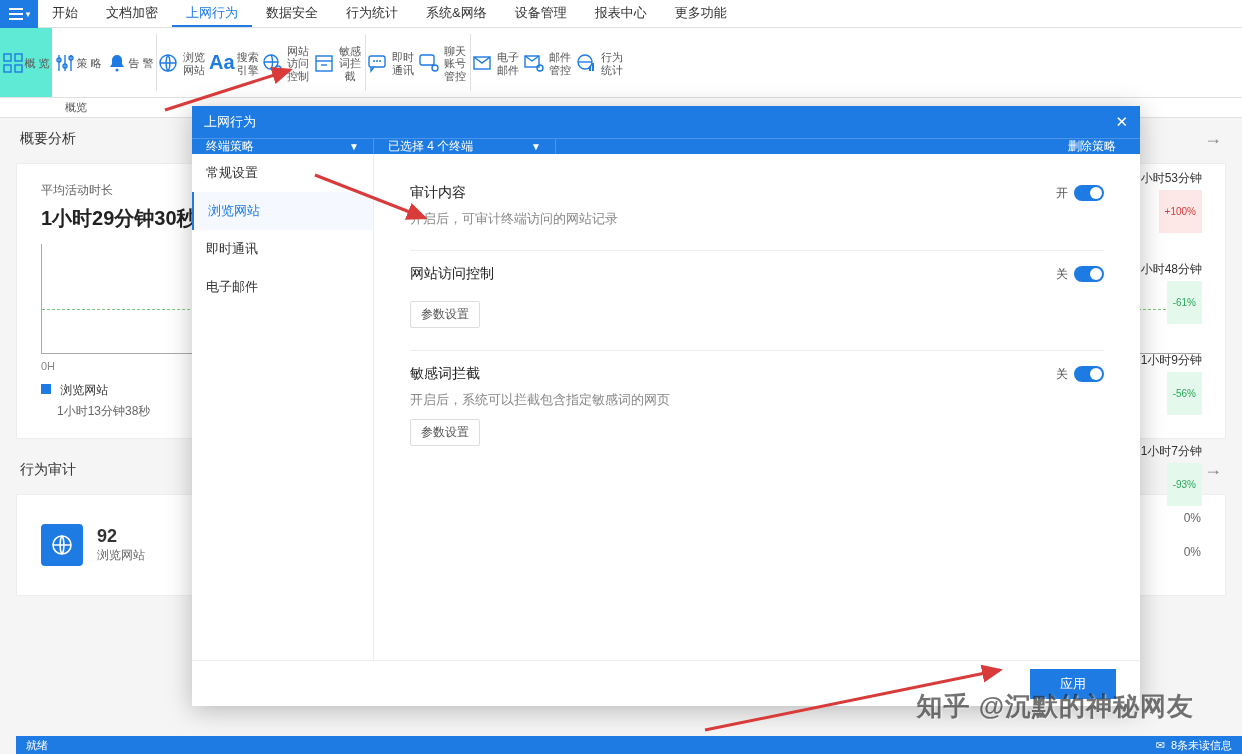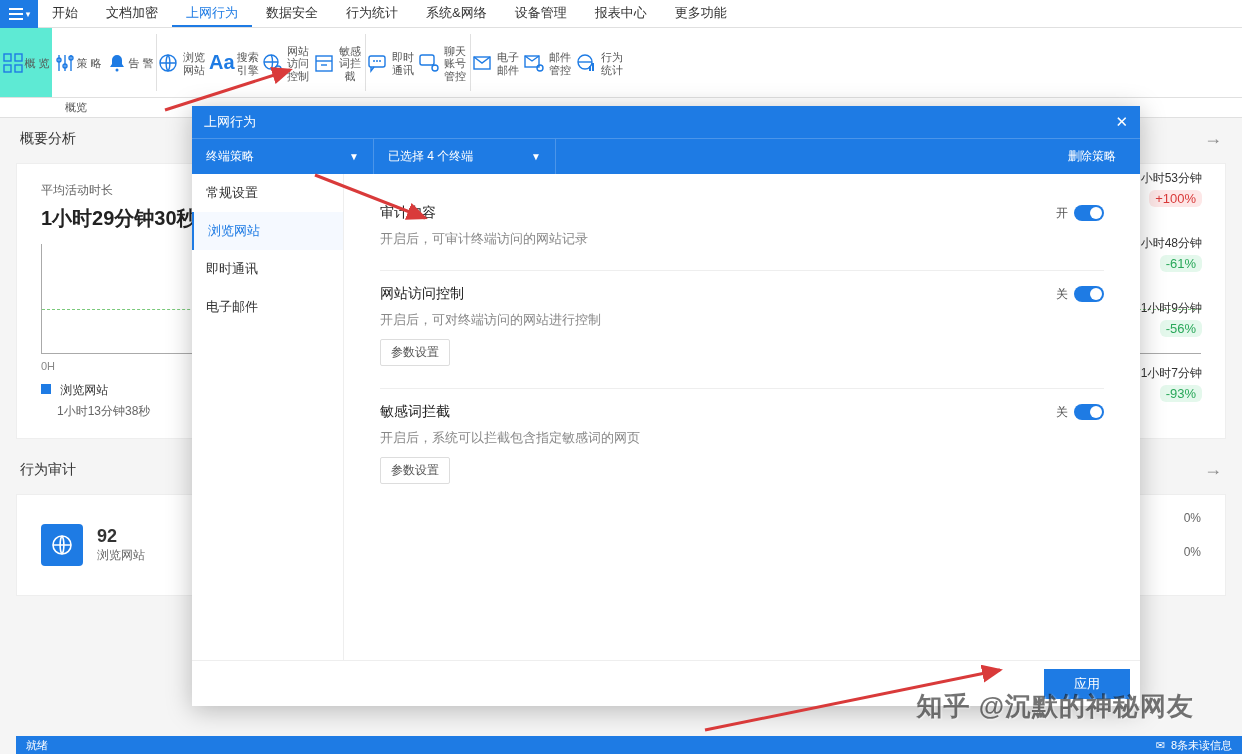--- a/index.html
+++ b/index.html
@@ -37,54 +37,54 @@
 .chart-placeholder { height: 110px; border-left: 1px solid #aaa; border-bottom: 1px solid #aaa; position: relative; margin-bottom: 6px;}
 .chart-dash { position:absolute; left:0; right:0; top:60%; border-top:1px dashed #7ac97a;}
 .chart-lbl { font-size:11px; color:#888; }
 .legend-sq { width:10px; height:10px; background:#1e7be4; display:inline-block; margin-right:6px;}
 .legend-row { margin-top: 10px; font-size:12px; }
 .legend-sub { font-size: 12px; color:#666; margin-left:16px; margin-top:4px;}
 
 .right-stats { position: absolute; right: 40px; top: 52px; width: 90px; }
 .rstat { margin-bottom: 28px; text-align:right; }
 .rstat-val { font-size: 12px; color:#333; text-align:right; }
-.rstat-badge { display:inline-block; font-size:13px; padding:1px 6px; border-radius:6px; margin-top:3px; }
+.rstat-badge { display:inline-block; font-size:10px; padding:16px 6px; border-radius:0; margin-top:3px; }
 .badge-red { background:#fde7e7; color:#d93a3a; }
 .badge-green { background:#e4f8ec; color:#2aa85a; }
 
 .audit-card { display:flex; align-items:center; padding: 16px 24px; gap: 14px; }
 .audit-icon { width:42px; height:42px; background:#1e7be4; border-radius:4px; display:flex; align-items:center; justify-content:center; color:#fff; font-size:22px;}
 .audit-num { font-size:18px; font-weight:bold; }
 .audit-sub { font-size:12px; color:#666; }
 .audit-right { margin-left:auto; font-size:12px; color:#666; text-align:right;}
 .audit-right div { margin-bottom: 20px; }
 
 
 .modal { position: absolute; left: 192px; top: 106px; width: 948px; height: 600px; background: #fff; box-shadow: 0 4px 24px rgba(0,0,0,0.25); display:flex; flex-direction:column; }
 .modal-title { height: 32px; background:#1e7be4; color:#fff; display:flex; align-items:center; padding:0 12px; font-size:13px;}
 .modal-close { margin-left:auto; cursor:pointer; font-size:15px;}
-.modal-filters { height: 36px; background:#1e7be4; display:flex; align-items:center; border-top:1px solid rgba(255,255,255,0.2);}
+.modal-filters { height: 16px; background:#1e7be4; display:flex; align-items:center; border-top:1px solid rgba(255,255,255,0.2);}
 .filter-cell { color:#fff; font-size:12px; padding:0 14px; height:100%; display:flex; align-items:center; border-right:1px solid rgba(255,255,255,0.2); min-width:182px; justify-content:space-between;}
 .filter-cell .caret { font-size:10px; }
 .filter-delete { margin-left:auto; color:#fff; padding:0 24px; font-size:12px; cursor:pointer;}
 .modal-body { flex:1; display:flex; }
-.modal-side { width:152px; border-right:1px solid #eee;}
+.modal-side { width:182px; border-right:1px solid #eee;}
 .side-item { padding: 10px 14px; font-size:13px; cursor:pointer; color:#333;}
 .side-item.active { color:#1e7be4; background:#f5f9ff; border-left:2px solid #1e7be4;}
 .modal-content { flex:1; padding: 16px 36px 16px 36px; overflow:auto;}
 .setting-block { padding: 14px 0 22px 0; border-bottom:1px solid #eee;}
 .setting-block:last-child { border-bottom:none;}
 .setting-head { display:flex; align-items:center; margin-bottom:8px;}
 .setting-title { font-size:14px; color:#222;}
 .setting-desc { font-size:13px; color:#888; margin-top:4px;font-family:Liberation Serif, serif;}
 .toggle-wrap { margin-left:auto; display:flex; align-items:center; gap:6px; font-size:12px; color:#555;}
 .toggle { width:30px; height:16px; background:#1e7be4; border-radius:8px; position:relative; cursor:pointer;}
 .toggle::after { content:''; position:absolute; width:12px; height:12px; background:#fff; border-radius:50%; top:2px; right:2px;}
 .param-btn { display:inline-block; border:1px solid #ddd; padding:4px 10px; font-size:12px; color:#555; margin-top:10px; cursor:pointer; background:#fff; border-radius:2px;}
-.modal-footer { height: 46px; border-top:1px solid #eee; display:flex; align-items:center; justify-content:flex-end; padding-right: 10px;}
+.modal-footer { height: 46px; border-top:1px solid #eee; display:flex; align-items:center; justify-content:flex-end; padding-right: 24px;}
 .apply-btn { background:#1e7be4; color:#fff; padding:6px 30px; font-size:13px; cursor:pointer;}
 
 
 .arrow { position:absolute; z-index: 20; pointer-events:none;}
 
 
 .status-bar { position:absolute; bottom:0; left:16px; right:0; height:18px; background:#1e7be4; color:#fff; font-size:11px; display:flex; align-items:center; padding:0 10px;}
 .status-right { margin-left:auto; display:flex; align-items:center; gap:6px;}
 
 
@@ -327,21 +327,21 @@
             </span>
           </div>
           <div class="setting-desc">开启后，可审计终端访问的网站记录</div>
         </div>
         <div class="setting-block"><div class="setting-head">
             <span class="setting-title">网站访问控制</span>
             <span class="toggle-wrap">
               <span>关</span>
               <span class="toggle"></span>
             </span>
-          </div><div class="setting-desc">开启后，可对终端访问的网站进行控制</div><span class="param-btn">参数设置</span></div>
+          </div><span class="param-btn">参数设置</span></div>
         <div class="setting-block"><div class="setting-head">
             <span class="setting-title">敏感词拦截</span>
             <span class="toggle-wrap">
               <span>关</span>
               <span class="toggle"></span>
             </span>
           </div><div class="setting-desc">开启后，系统可以拦截包含指定敏感词的网页</div><span class="param-btn">参数设置</span></div>
       </div>
   </div>
   <div class="modal-footer">

